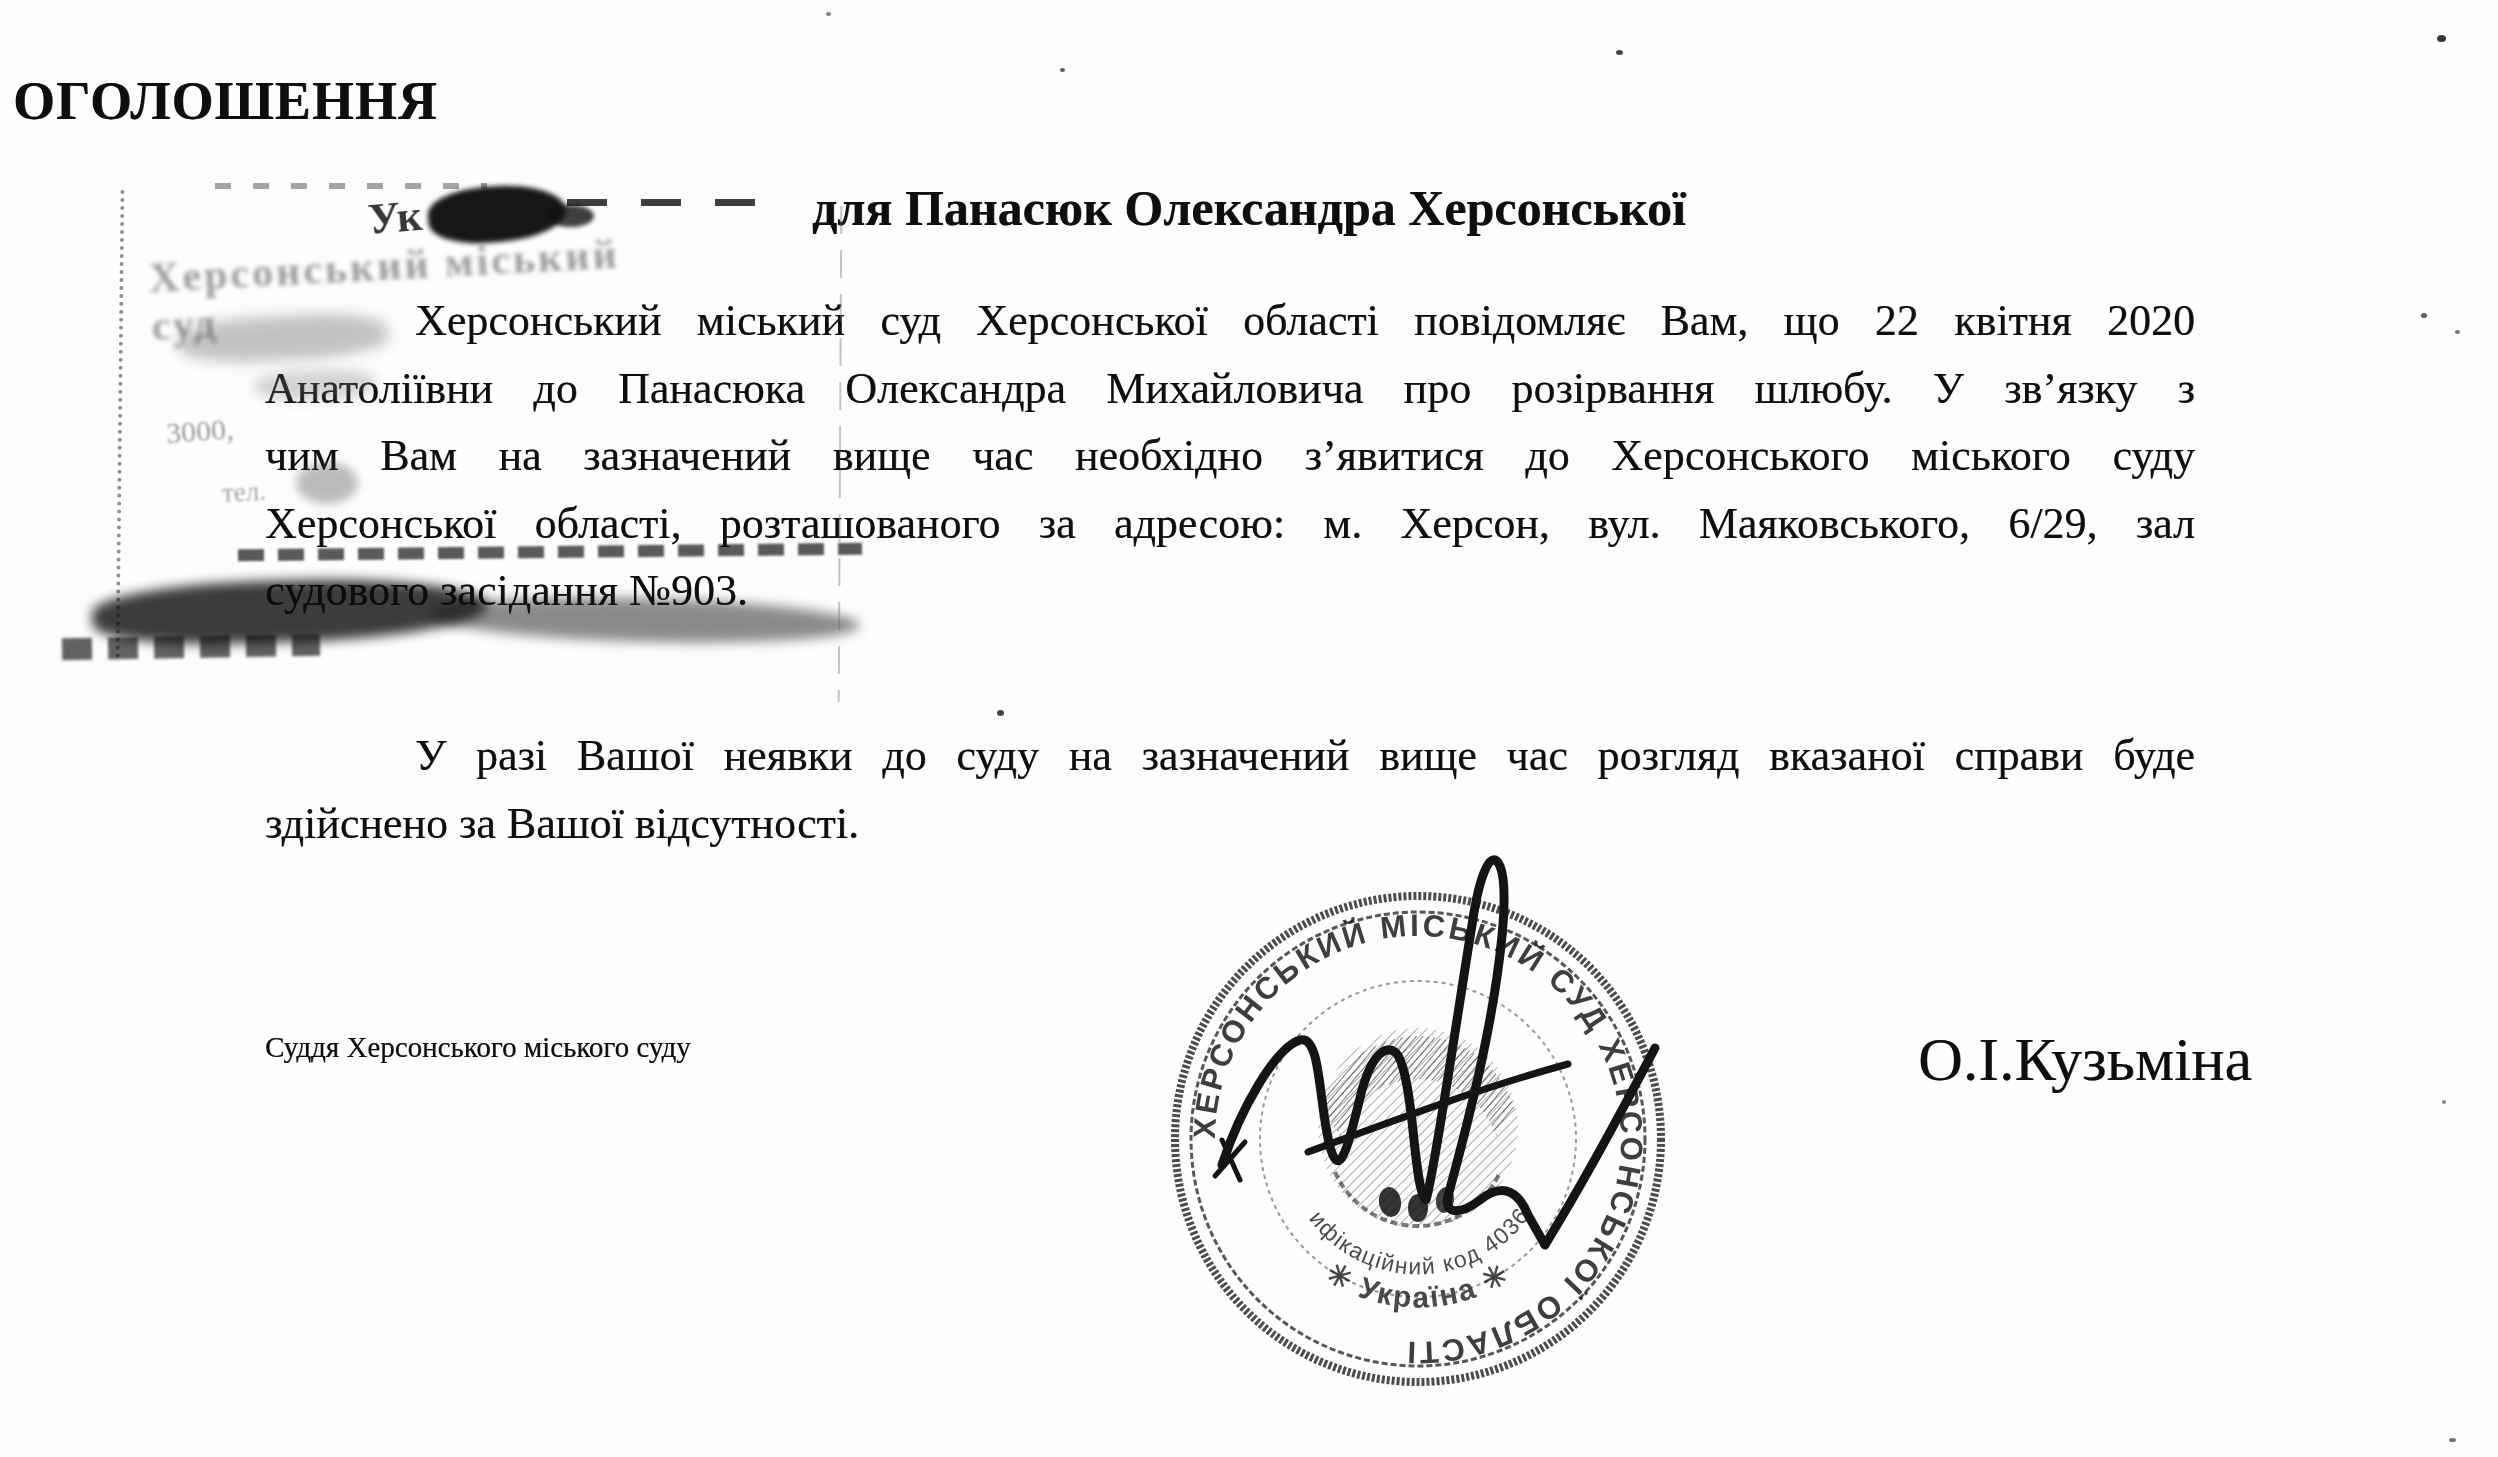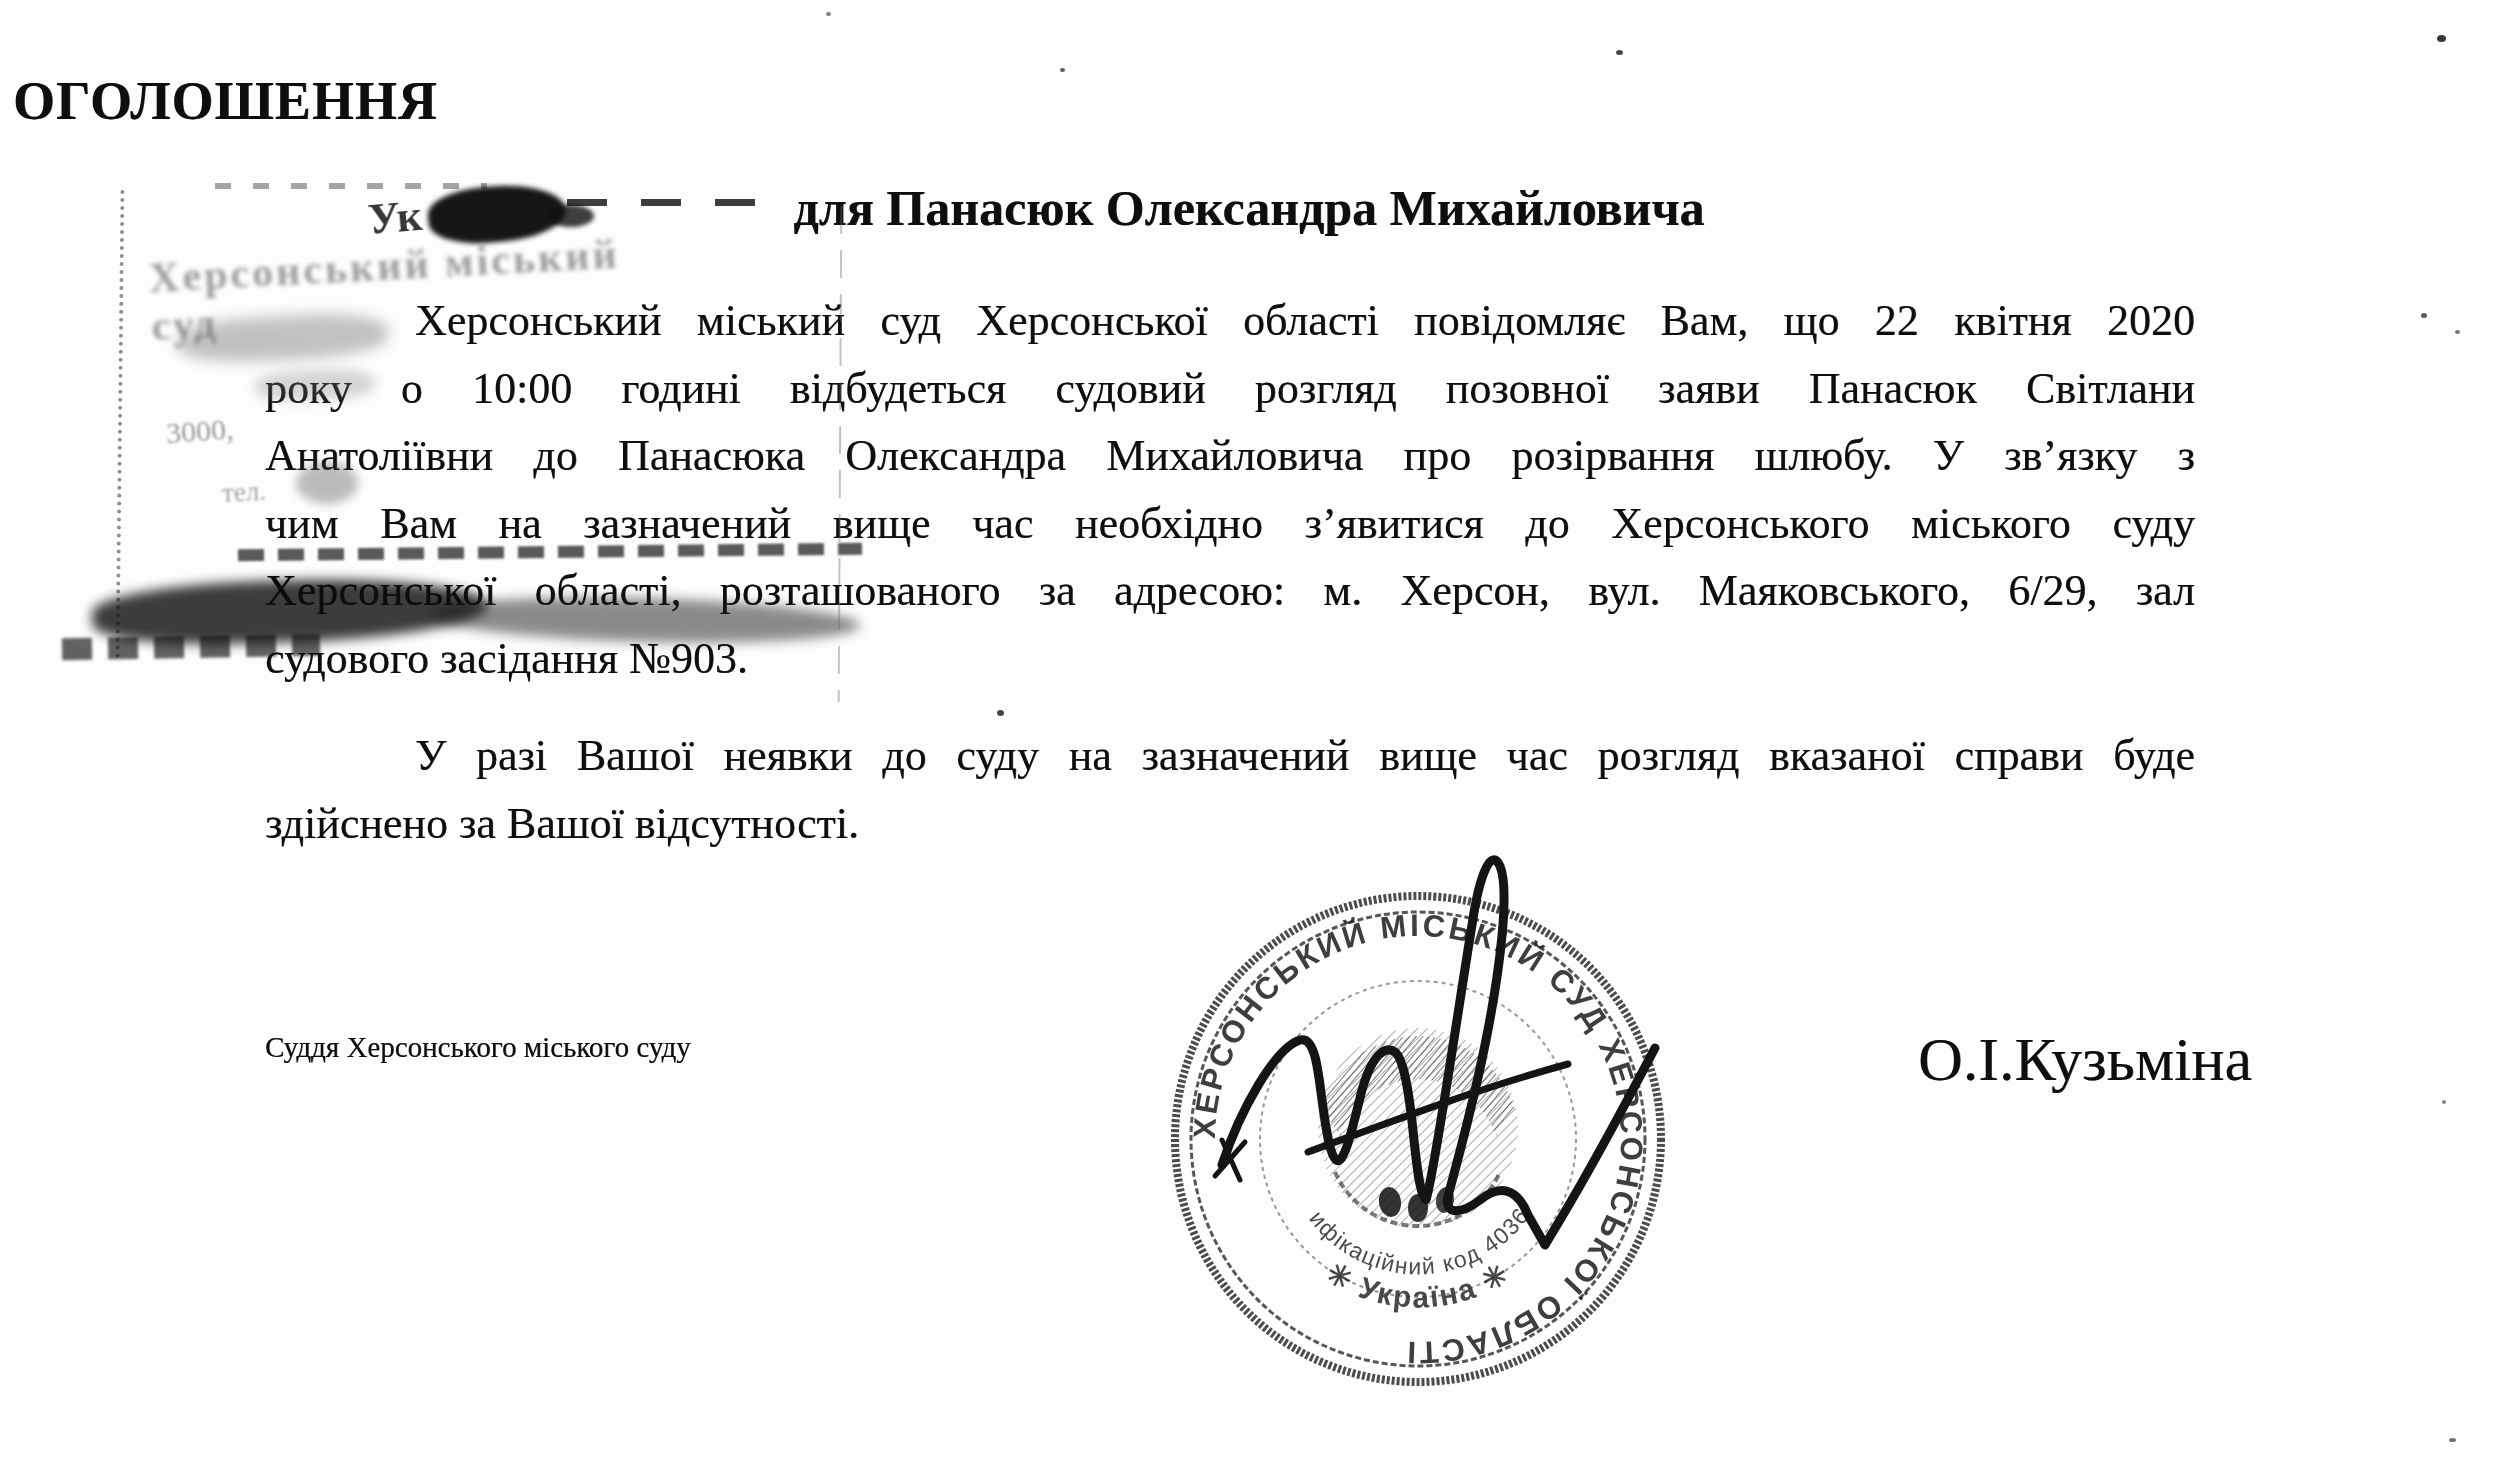--- a/index.html
+++ b/index.html
@@ -103,25 +103,24 @@
   .seal-svg{position:absolute;left:1160px;top:820px;width:520px;height:640px;}
   .speck{position:absolute;background:#151515;border-radius:50%;}
 </style>
 </head>
 <body>
 
 <div class="page">
 
   <div class="title ink">ОГОЛОШЕННЯ</div>
 
-  <div class="addressee ink">для Панасюк Олександра Михайловича</div>
+  <div class="addressee ink">для Панасюк Олександра Херсонської</div>
 
   <div class="para para1 ink">
     <div class="line just indent">Херсонський міський суд Херсонської області повідомляє Вам, що 22 квітня 2020</div>
-    <div class="line just">року о 10:00 годині відбудеться судовий розгляд позовної заяви Панасюк Світлани</div>
     <div class="line just">Анатоліївни до Панасюка Олександра Михайловича про розірвання шлюбу. У зв’язку з</div>
     <div class="line just">чим Вам на зазначений вище час необхідно з’явитися до Херсонського міського суду</div>
     <div class="line just">Херсонської області, розташованого за адресою: м. Херсон, вул. Маяковського, 6/29, зал</div>
     <div class="line">судового засідання №903.</div>
   </div>
 
   <div class="para para2 ink">
     <div class="line just indent">У разі Вашої неявки до суду на зазначений вище час розгляд вказаної справи буде</div>
     <div class="line">здійснено за Вашої відсутності.</div>
   </div>

